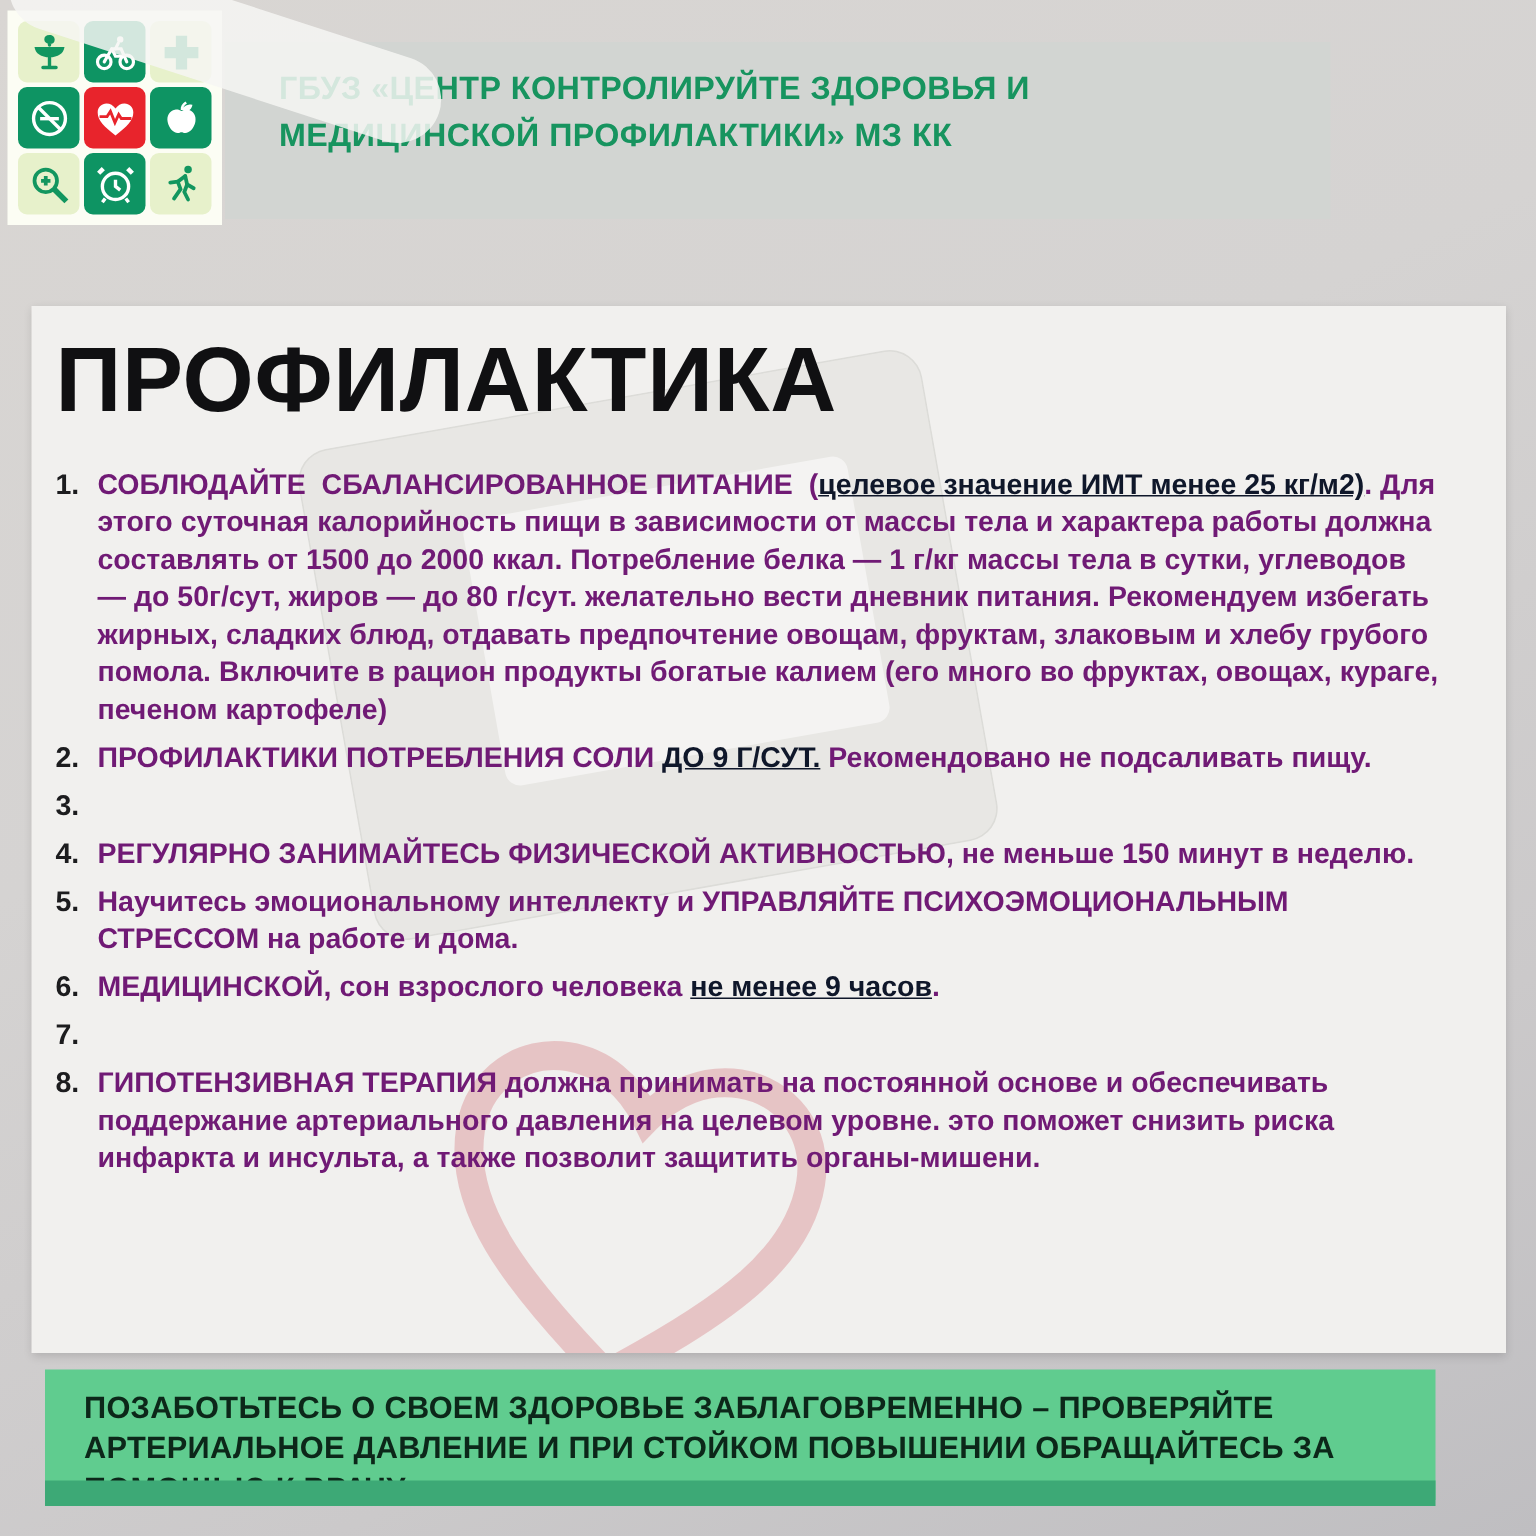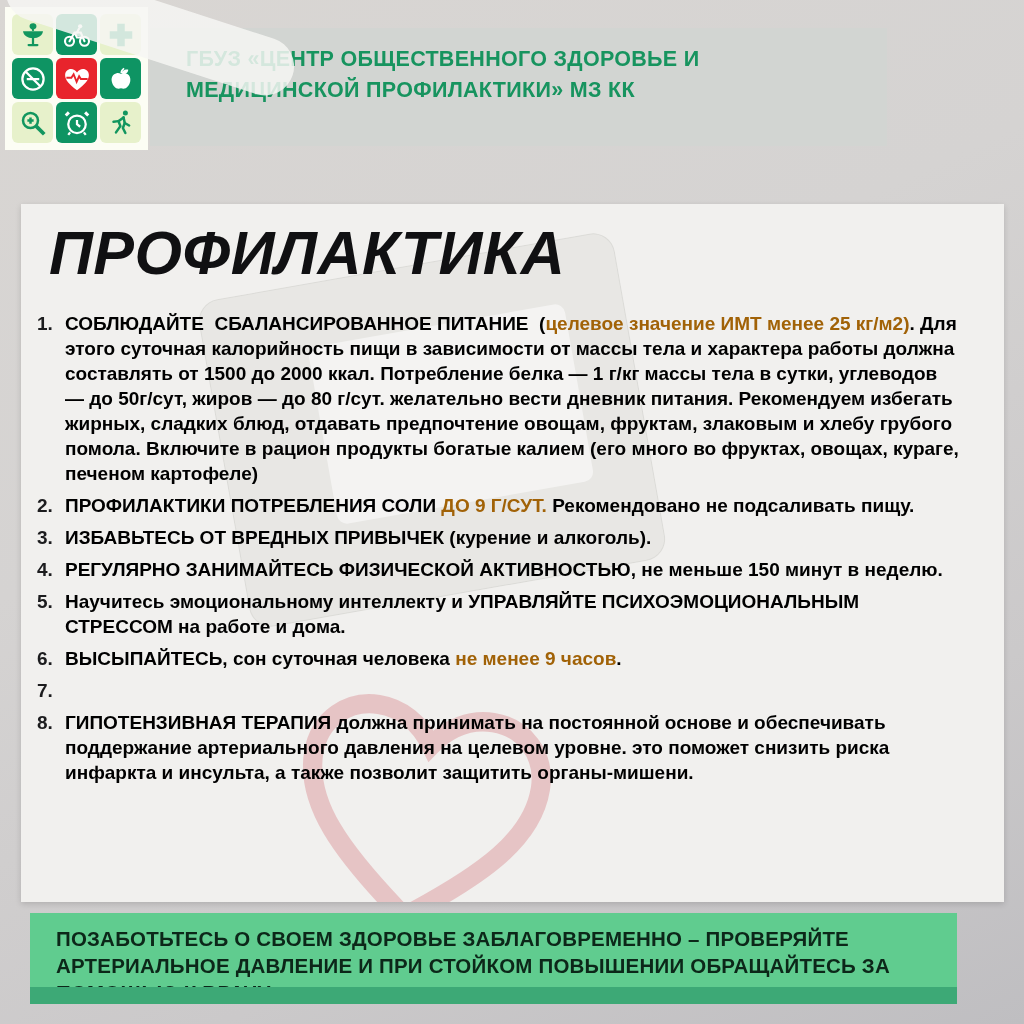--- a/index.html
+++ b/index.html
@@ -42,31 +42,31 @@
     left:300px;top:120px;width:260px;height:180px;border-radius:10px;
     background:rgba(255,255,255,.5);transform:rotate(-10deg);
   }
   .deco-heart{left:255px;top:460px;width:290px;height:290px;opacity:.5;transform:rotate(9deg);}
   .deco-tube{
     left:-60px;top:935px;width:300px;height:58px;border-radius:30px;
     background:rgba(246,246,243,.85);transform:rotate(18deg);z-index:0;
   }
   .card-inner{position:relative;z-index:2;padding:14px 18px 0 16px;}
   .page-title{
-    margin:2px 0 24px 12px;color:#101012;font-size:61px;font-weight:800;
-    letter-spacing:.5px;line-height:1.1;font-style:italic;
+    margin:2px 0 24px 0;color:#101012;font-size:61px;font-weight:800;
+    letter-spacing:.5px;line-height:1.1;
   }
   .item{display:flex;margin-bottom:7px;}
   .num{flex:none;width:28px;font-size:19px;line-height:25px;font-weight:800;color:#1c1c1e;}
   .item-text{
     max-width:895px;font-size:19px;line-height:25px;font-weight:800;
     color:#1c1c1e;white-space:pre-wrap;
   }
-  .item-text .dark{color:#000000;}
-  .item-text .purple{color:#a16207;}
+  .item-text .dark{color:#701a75;}
+  .item-text .purple{color:#0f172a;text-decoration:underline;}
   
   .banner{
     position:absolute;left:30px;top:900px;width:927px;height:87px;
     background:#60cc8f;z-index:3;margin-top:13px;
   }
   .banner-edge{
     position:absolute;left:30px;top:987px;width:927px;height:17px;
     background:#3da976;z-index:3;
   }
   .banner-text{
@@ -140,21 +140,21 @@
       <svg viewBox="0 0 24 24" fill="none" stroke="currentColor" stroke-width="2" stroke-linecap="round">
         <circle cx="15.5" cy="4" r="2" fill="currentColor" stroke="none"></circle>
         <path d="M14 7.5l-4 3 1.5 4-3.5 5"></path>
         <path d="M14 7.5l1 4.5 3.5 2"></path>
         <path d="M10 10.5l-4 .5"></path>
         <path d="M15 12l-1.5 4 2 4"></path>
       </svg>
     </div>
   </div>
 
-<div class="org-title">ГБУЗ «ЦЕНТР ОБЩЕСТВЕННОГО ЗДОРОВЬЕ И
+<div class="org-title">ГБУЗ «ЦЕНТР КОНТРОЛИРУЙТЕ ЗДОРОВЬЯ И
 МЕДИЦИНСКОЙ ПРОФИЛАКТИКИ» МЗ КК</div>
 
 <div class="card">
   <div class="deco deco-monitor"></div>
   <div class="deco deco-panel"></div>
   <div class="deco deco-heart">
     <svg viewBox="0 0 24 24" width="290" height="290">
       <path fill="none" stroke="#dd9a9e" stroke-width="1.6" d="M12 21C6 16.5 2.5 13 2.5 8.8 2.5 5.9 4.7 4 7.2 4c1.9 0 3.6 1 4.8 2.7C13.2 5 14.9 4 16.8 4c2.5 0 4.7 1.9 4.7 4.8 0 4.2-3.5 7.7-9.5 12.2z"></path>
     </svg>
   </div>
@@ -164,33 +164,32 @@
         <div class="item">
           <span class="num">1.</span>
           <span class="item-text"><span class="dark">СОБЛЮДАЙТЕ  СБАЛАНСИРОВАННОЕ ПИТАНИЕ  (</span><span class="purple">целевое значение ИМТ менее 25 кг/м2)</span><span class="dark">. Для этого суточная калорийность пищи в зависимости от массы тела и характера работы должна составлять от 1500 до 2000 ккал. Потребление белка — 1 г/кг массы тела в сутки, углеводов — до 50г/сут, жиров — до 80 г/сут. желательно вести дневник питания. Рекомендуем избегать жирных, сладких блюд, отдавать предпочтение овощам, фруктам, злаковым и хлебу грубого помола. Включите в рацион продукты богатые калием (его много во фруктах, овощах, кураге, печеном картофеле)</span></span>
         </div>
         <div class="item">
           <span class="num">2.</span>
           <span class="item-text"><span class="dark">ПРОФИЛАКТИКИ ПОТРЕБЛЕНИЯ СОЛИ </span><span class="purple">ДО 9 Г/СУТ.</span><span class="dark"> Рекомендовано не подсаливать пищу.</span></span>
         </div>
         <div class="item">
           <span class="num">3.</span>
-          <span class="item-text"><span class="dark">ИЗБАВЬТЕСЬ ОТ ВРЕДНЫХ ПРИВЫЧЕК (курение и алкоголь).</span></span>
         </div>
         <div class="item">
           <span class="num">4.</span>
           <span class="item-text"><span class="dark">РЕГУЛЯРНО ЗАНИМАЙТЕСЬ ФИЗИЧЕСКОЙ АКТИВНОСТЬЮ, не меньше 150 минут в неделю.</span></span>
         </div>
         <div class="item">
           <span class="num">5.</span>
           <span class="item-text"><span class="dark">Научитесь эмоциональному интеллекту и УПРАВЛЯЙТЕ ПСИХОЭМОЦИОНАЛЬНЫМ СТРЕССОМ на работе и дома.</span></span>
         </div>
         <div class="item">
           <span class="num">6.</span>
-          <span class="item-text"><span class="dark">ВЫСЫПАЙТЕСЬ, сон суточная человека </span><span class="purple">не менее 9 часов</span><span class="dark">.</span></span>
+          <span class="item-text"><span class="dark">МЕДИЦИНСКОЙ, сон взрослого человека </span><span class="purple">не менее 9 часов</span><span class="dark">.</span></span>
         </div>
         <div class="item">
           <span class="num">7.</span>
         </div>
         <div class="item">
           <span class="num">8.</span>
           <span class="item-text"><span class="dark">ГИПОТЕНЗИВНАЯ ТЕРАПИЯ должна принимать на постоянной основе и обеспечивать поддержание артериального давления на целевом уровне. это поможет снизить риска инфаркта и инсульта, а также позволит защитить органы-мишени.</span></span>
         </div>
       </div>
   </div>

